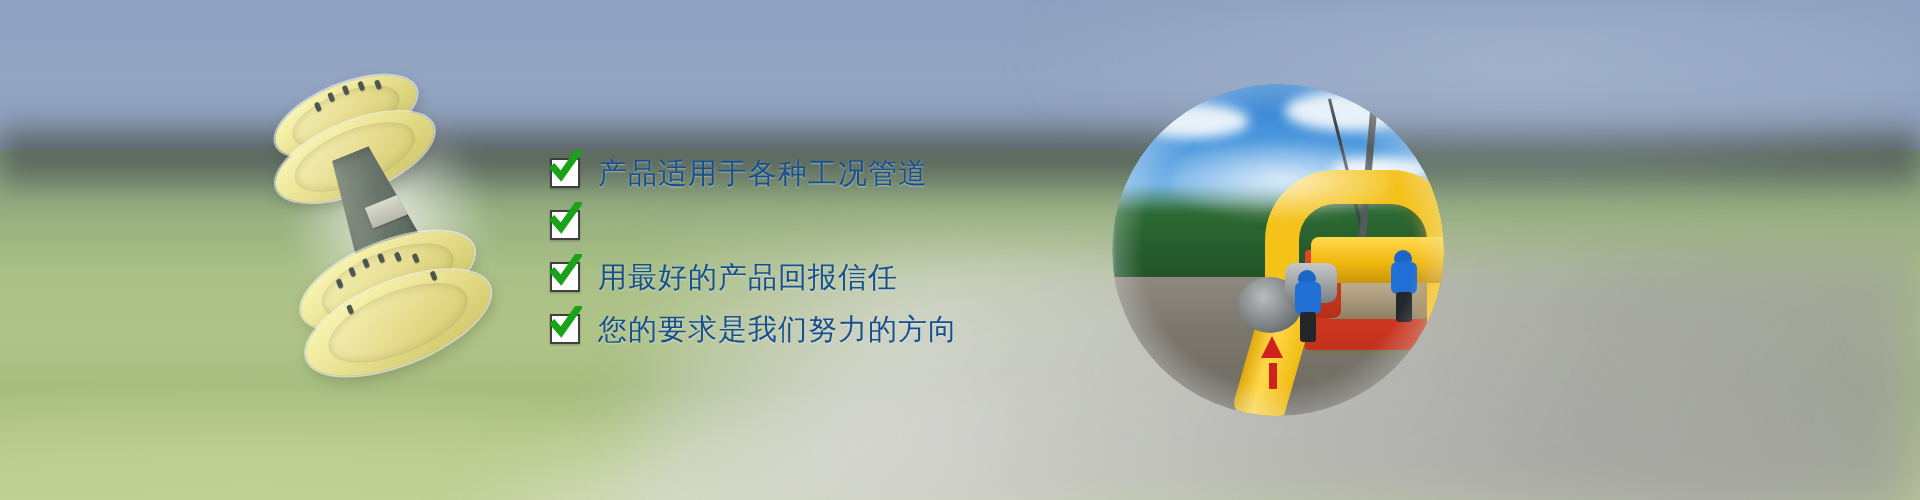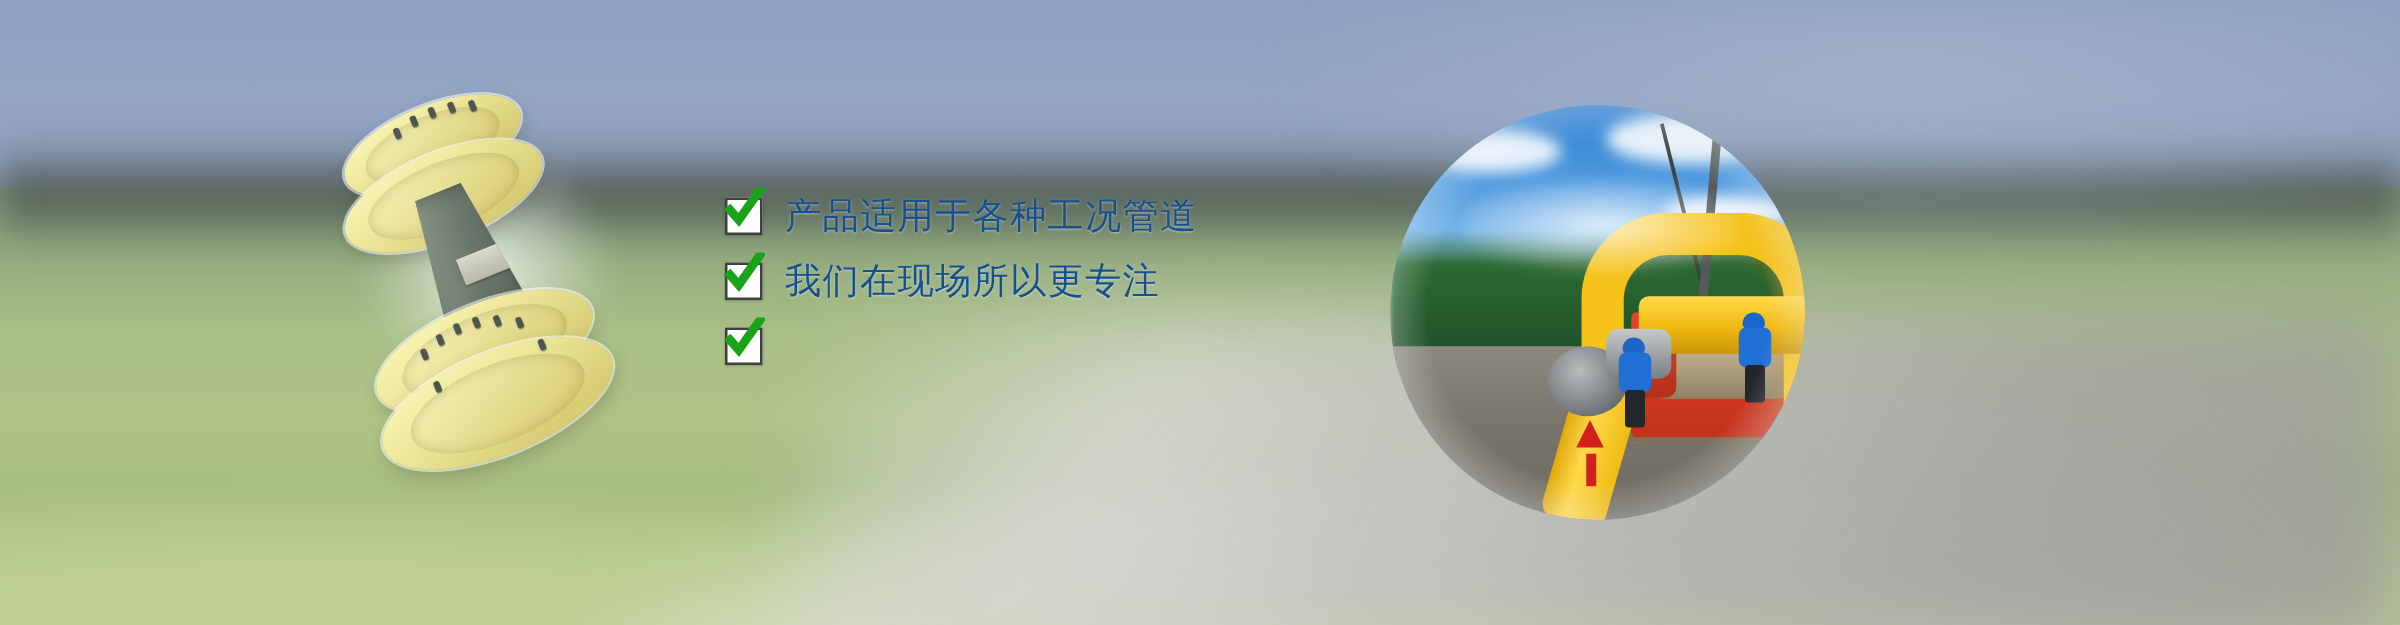--- a/index.html
+++ b/index.html
@@ -104,21 +104,21 @@
     letter-spacing:2px;
     color:#1f5fa4;
     -webkit-text-stroke:9px #ffffff;
     paint-order:stroke fill;
     text-shadow:3px 5px 6px rgba(40,60,90,.35);
     white-space:nowrap;
   }
 
   
   .features{
-    position:absolute;left:580px;top:158px;
+    position:absolute;left:550px;top:158px;
     display:flex;flex-direction:column;gap:22px;
   }
   .feature{display:flex;align-items:center;gap:18px;}
   .check{
     position:relative;width:26px;height:26px;flex:0 0 26px;
     background:#fdfdfd;border:2px solid #3f3f3f;
     box-shadow:0 1px 2px rgba(0,0,0,.25);
   }
   .check svg{position:absolute;left:-4px;top:-10px;width:34px;height:34px;}
   .feature .txt{
@@ -250,30 +250,38 @@
       </span>
       <span class="txt">产品适用于各种工况管道</span>
     </div>
 
     <div class="feature">
       <span class="check">
         <svg viewBox="0 0 34 34" xmlns="http://www.w3.org/2000/svg" aria-hidden="true">
           <path d="M6 18 L13 26 L30 2" fill="none" stroke="#19a319" stroke-width="7" stroke-linecap="square" stroke-linejoin="miter"></path>
         </svg>
       </span>
-      <span class="txt">我们在现场所以更专注</span>
-    </div>
-
+    </div>
 
     <div class="feature">
       <span class="check">
         <svg viewBox="0 0 34 34" xmlns="http://www.w3.org/2000/svg" aria-hidden="true">
           <path d="M6 18 L13 26 L30 2" fill="none" stroke="#19a319" stroke-width="7" stroke-linecap="square" stroke-linejoin="miter"></path>
         </svg>
       </span>
+      <span class="txt">用最好的产品回报信任</span>
+    </div>
+
+    <div class="feature">
+      <span class="check">
+        <svg viewBox="0 0 34 34" xmlns="http://www.w3.org/2000/svg" aria-hidden="true">
+          <path d="M6 18 L13 26 L30 2" fill="none" stroke="#19a319" stroke-width="7" stroke-linecap="square" stroke-linejoin="miter"></path>
+        </svg>
+      </span>
+      <span class="txt">您的要求是我们努力的方向</span>
     </div>
 
   </div>
 
   <div class="photo">
     <div class="ph-sky"></div>
     <div class="cloud c1"></div>
     <div class="cloud c2"></div>
     <div class="cloud c3"></div>
     <div class="trees"></div>

